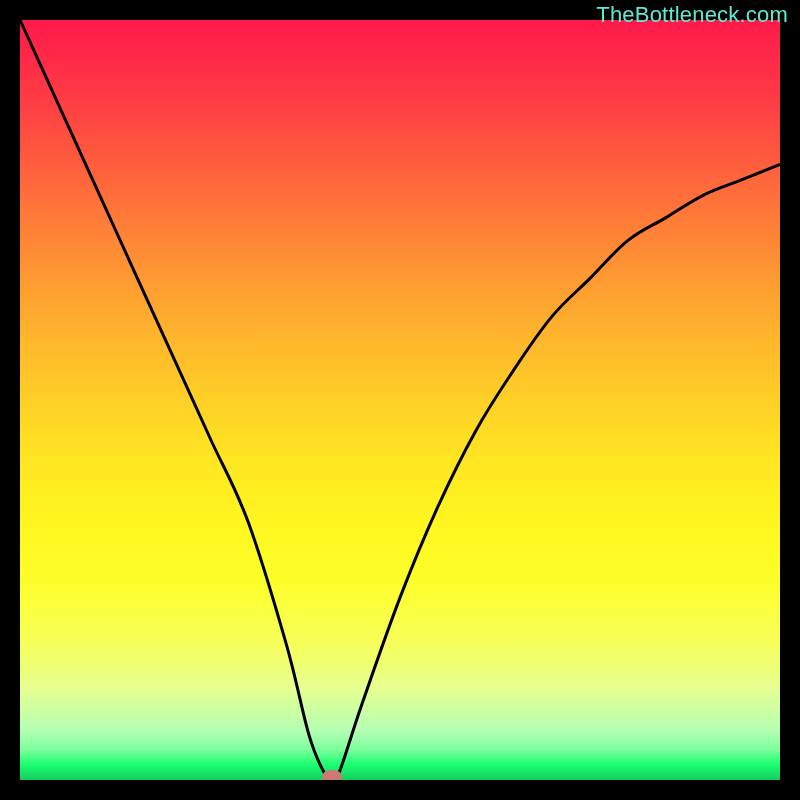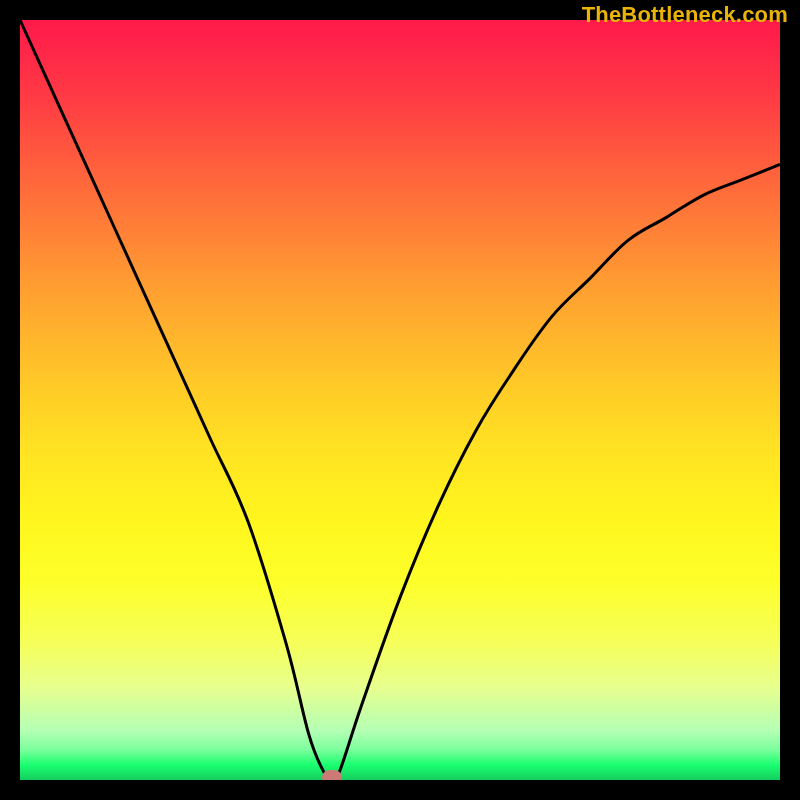--- a/index.html
+++ b/index.html
@@ -54,23 +54,23 @@
   }
   .marker {
     position: absolute;
     background: #cc7a75;
     border-radius: 50% / 60%;
   }
   .watermark {
     position: absolute;
     top: 2px;
     right: 12px;
-    color: #eab308;
+    color: #5eead4;
     font-size: 22px;
-    font-weight: 700;
+    font-weight: 400;
     letter-spacing: 0.2px;
   }
 </style>
 </head>
 <body>
 
 <div class="plot-area">
   <div class="gradient-bg"></div>
   <svg class="curve-svg" viewBox="0 0 760 760" preserveAspectRatio="none">
     <path class="curve-path" id="curvePath" d="M 0 0 C 6.84 15.048000000000004, 24.32 53.50400000000003, 38 83.60000000000002 C 51.68 113.69600000000001, 62.32 137.10399999999996, 76 167.19999999999993 C 89.68 197.2959999999999, 100.32 220.70399999999995, 114 250.79999999999995 C 127.68 280.89599999999996, 138.32 304.304, 152 334.4 C 165.68 364.496, 176.32 387.904, 190 418 C 203.68 448.096, 214.32 464.664, 228 501.59999999999997 C 241.68 538.536, 255.056 584.8960000000001, 266 623.2 C 276.944 661.504, 281.96000000000004 691.144, 288.8 714.4 C 295.64 737.656, 299.896 744.192, 304 752.4 C 308.104 760.608, 308.864 760, 311.59999999999997 760 C 314.33599999999996 760, 313.728 766.0799999999999, 319.2 752.4 C 324.67199999999997 738.72, 331.056 715.4639999999999, 342 684 C 352.944 652.5360000000001, 366.32 613.168, 380 577.6 C 393.68 542.032, 404.32000000000005 516.4960000000001, 418.00000000000006 486.40000000000003 C 431.68000000000006 456.30400000000003, 442.32 435.024, 456 410.4 C 469.68 385.77599999999995, 480.32 370.11999999999995, 494 349.59999999999997 C 507.68 329.08, 518.32 312.81600000000003, 532 296.40000000000003 C 545.68 279.98400000000004, 556.32 272.08, 570 258.4 C 583.68 244.71999999999997, 594.32 231.34399999999997, 608 220.39999999999998 C 621.68 209.456, 632.32 205.80800000000002, 646 197.60000000000002 C 659.68 189.39200000000002, 670.32 181.63999999999996, 684 174.79999999999995 C 697.68 167.95999999999995, 708.32 165.07200000000003, 722 159.60000000000002 C 735.68 154.12800000000001, 753.16 147.136, 760 144.39999999999998"></path>

